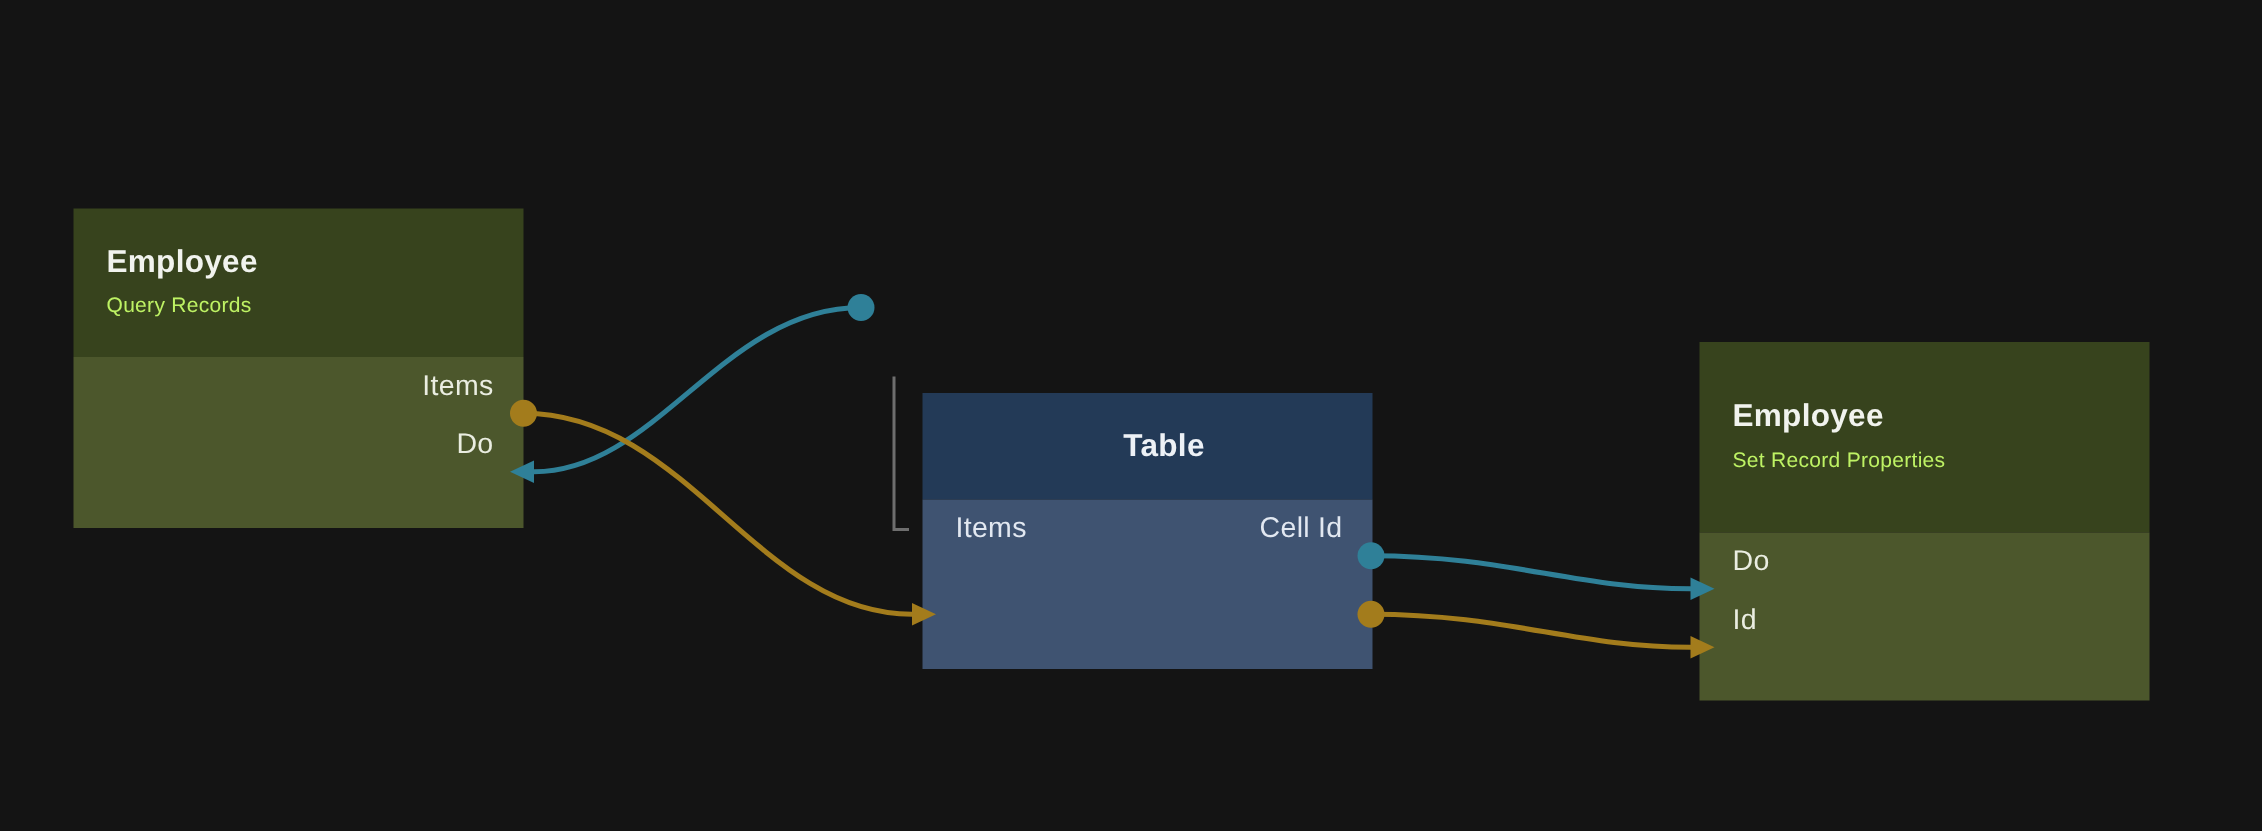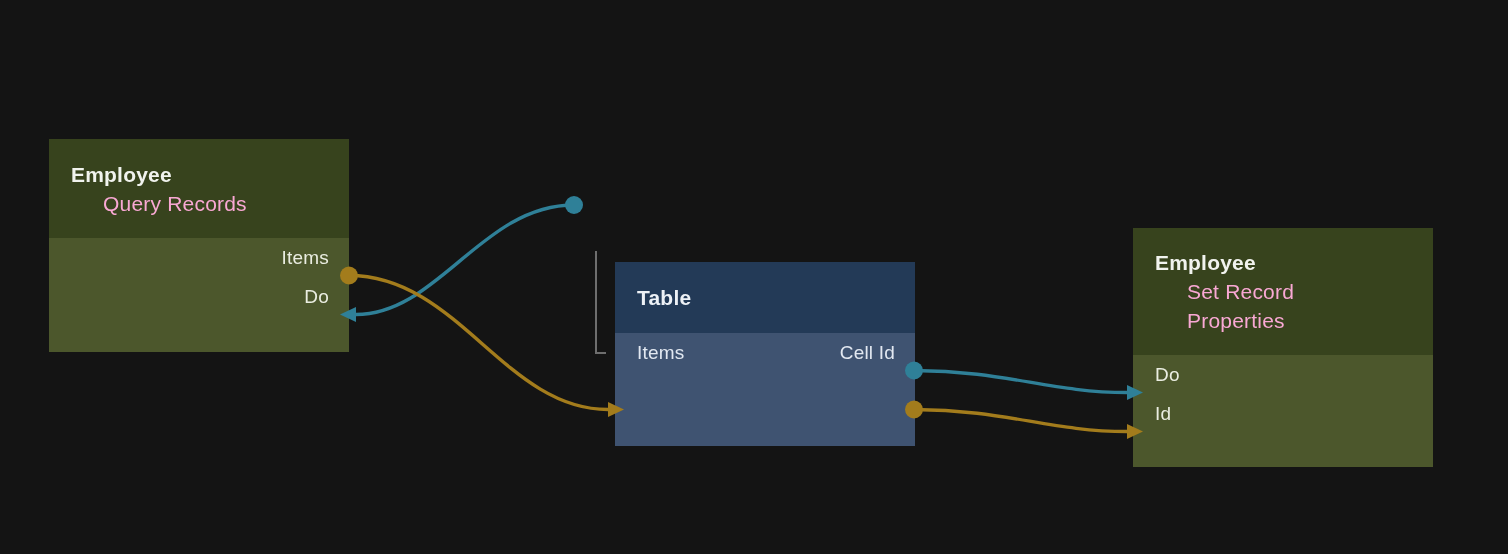--- a/index.html
+++ b/index.html
@@ -9,21 +9,21 @@
     background:#141414;
     overflow:hidden;
     font-family:"Liberation Sans","DejaVu Sans",sans-serif;
   }
   .node{position:absolute;width:300px;}
   .node .header{
     display:flex;flex-direction:column;justify-content:center;
     padding-left:22px;box-sizing:border-box;
   }
   .node .title{font-size:21px;font-weight:700;color:#F1F3EE;line-height:29px;letter-spacing:.2px;}
-  .node .subtitle{font-size:21px;font-weight:400;color:#f9a8d4;line-height:29px;max-width:170px;letter-spacing:.2px;margin-left:32px;}
+  .node .subtitle{font-size:14px;font-weight:400;color:#bef264;line-height:29px;max-width:170px;letter-spacing:.2px;}
   .node.blue .title{color:#EDF1F6;}
   .node.green .header{background:#37431D;}
   .node.green .body{background:#4C572C;}
   .node.blue  .header{background:#233A57;}
   .node.blue  .body{background:#3F5371;}
   .body{box-sizing:border-box;}
   .body.center{display:flex;flex-direction:column;justify-content:center;padding-top:0;}
   .port-row{
     height:39px;display:flex;align-items:center;
     padding:0 20px 0 22px;box-sizing:border-box;
@@ -57,21 +57,21 @@
         <span class="port-label" data-interactable="false">Items</span>
       </div>
       <div class="port-row right" data-interactable="true">
         <span class="port-label" data-interactable="false">Do</span>
       </div>
     </div>
   </div>
 
 
   <div class="node blue" style="left:615px;top:262px;" data-interactable="true">
-    <div class="header" style="height:71px;" data-interactable="false">
+    <div class="header" style="height:71px;align-items:center;" data-interactable="false">
       <div class="title" data-interactable="false">Table</div>
     </div>
     <div class="body" style="height:113px;" data-interactable="false">
       <div class="port-row split" data-interactable="false">
         <span class="port-label" data-interactable="true">Items</span>
         <span class="port-label" data-interactable="true">Cell Id</span>
       </div>
     </div>
   </div>
 

